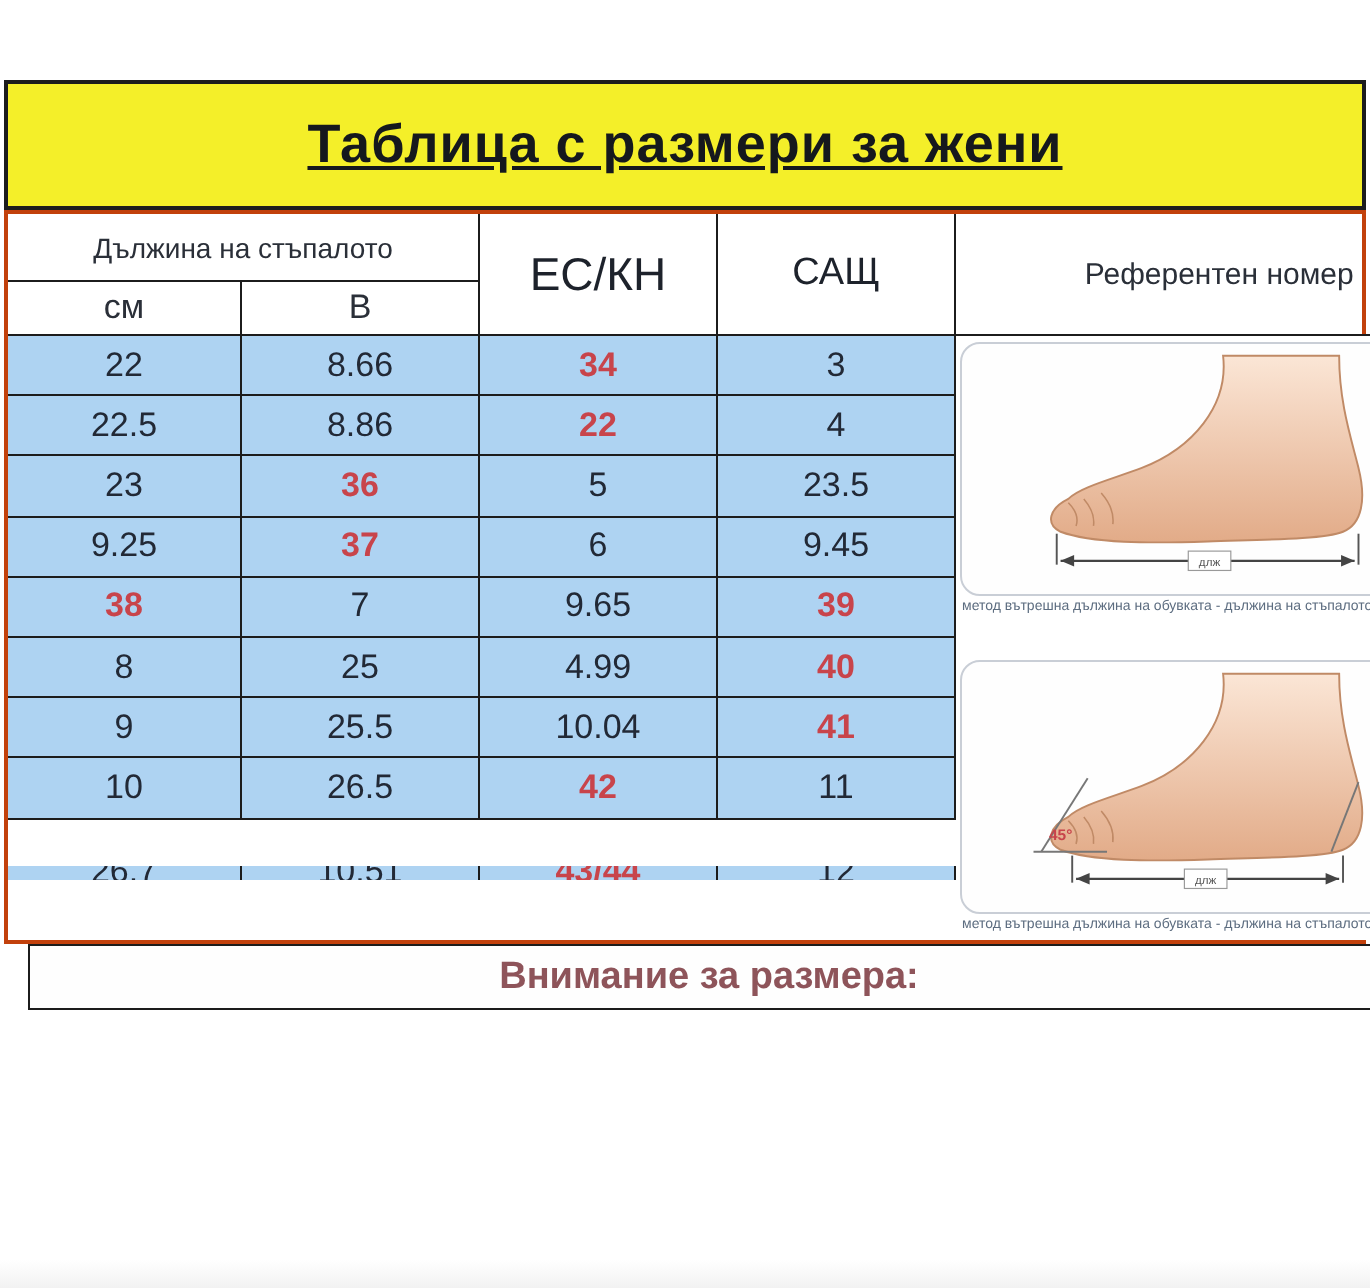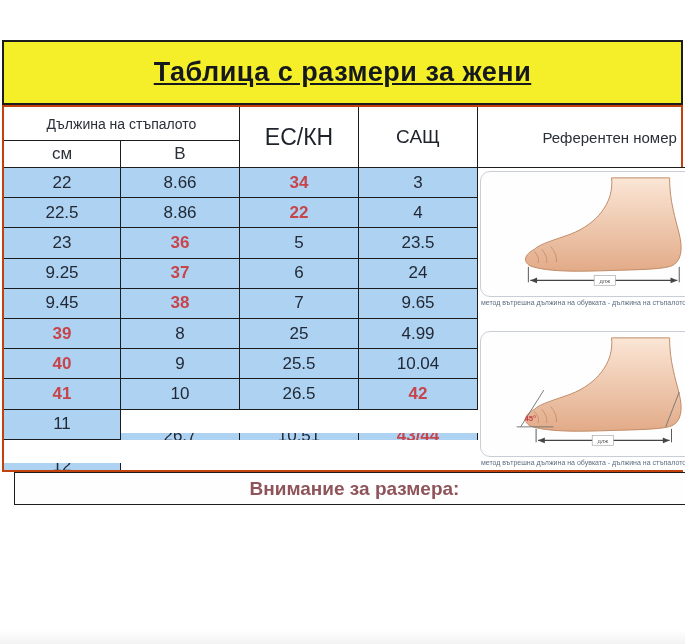--- a/index.html
+++ b/index.html
@@ -77,21 +77,20 @@
 
     <div class="cell data">23</div>
     <div class="cell data eu">36</div>
     <div class="cell data">5</div>
 
     <div class="cell data">23.5</div>
     <div class="cell data">9.25</div>
     <div class="cell data eu">37</div>
     <div class="cell data">6</div>
 
-    <div class="cell data">24</div>
     <div class="cell data">9.45</div>
     <div class="cell data eu">38</div>
     <div class="cell data">7</div>
 
     <div class="cell data">9.65</div>
     <div class="cell data eu">39</div>
     <div class="cell data">8</div>
 
     <div class="cell data">25</div>
     <div class="cell data">4.99</div>

